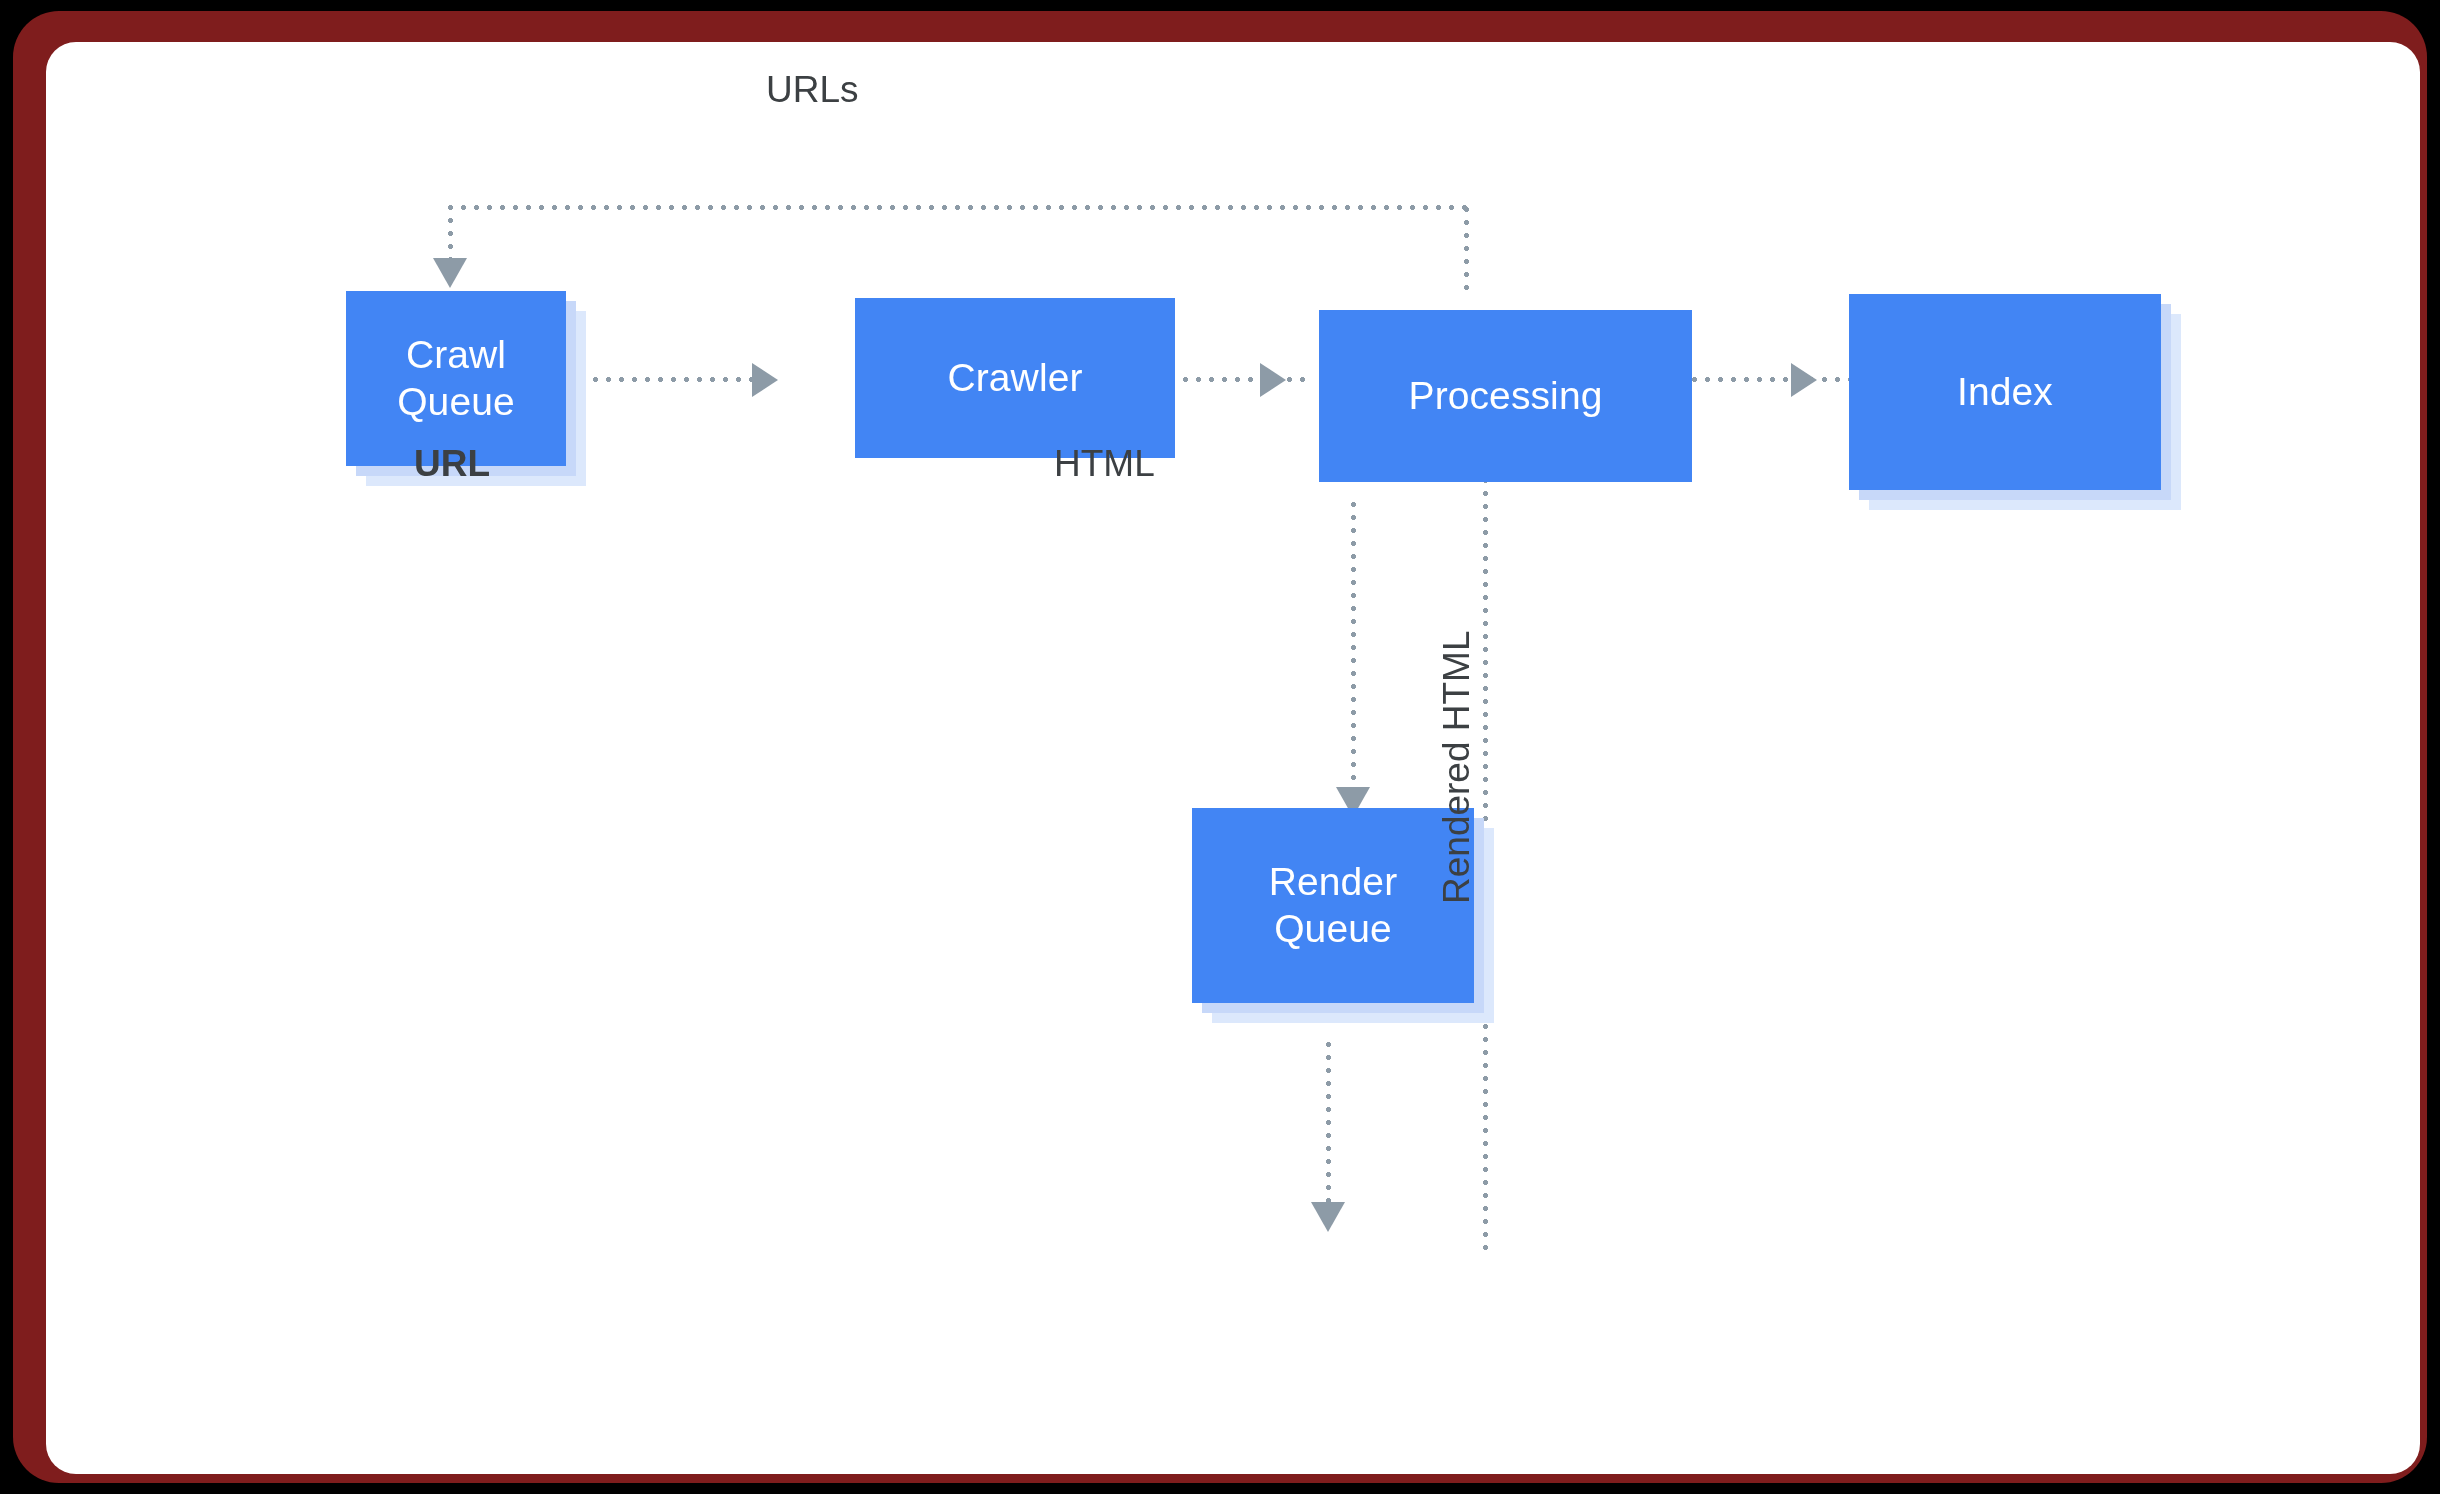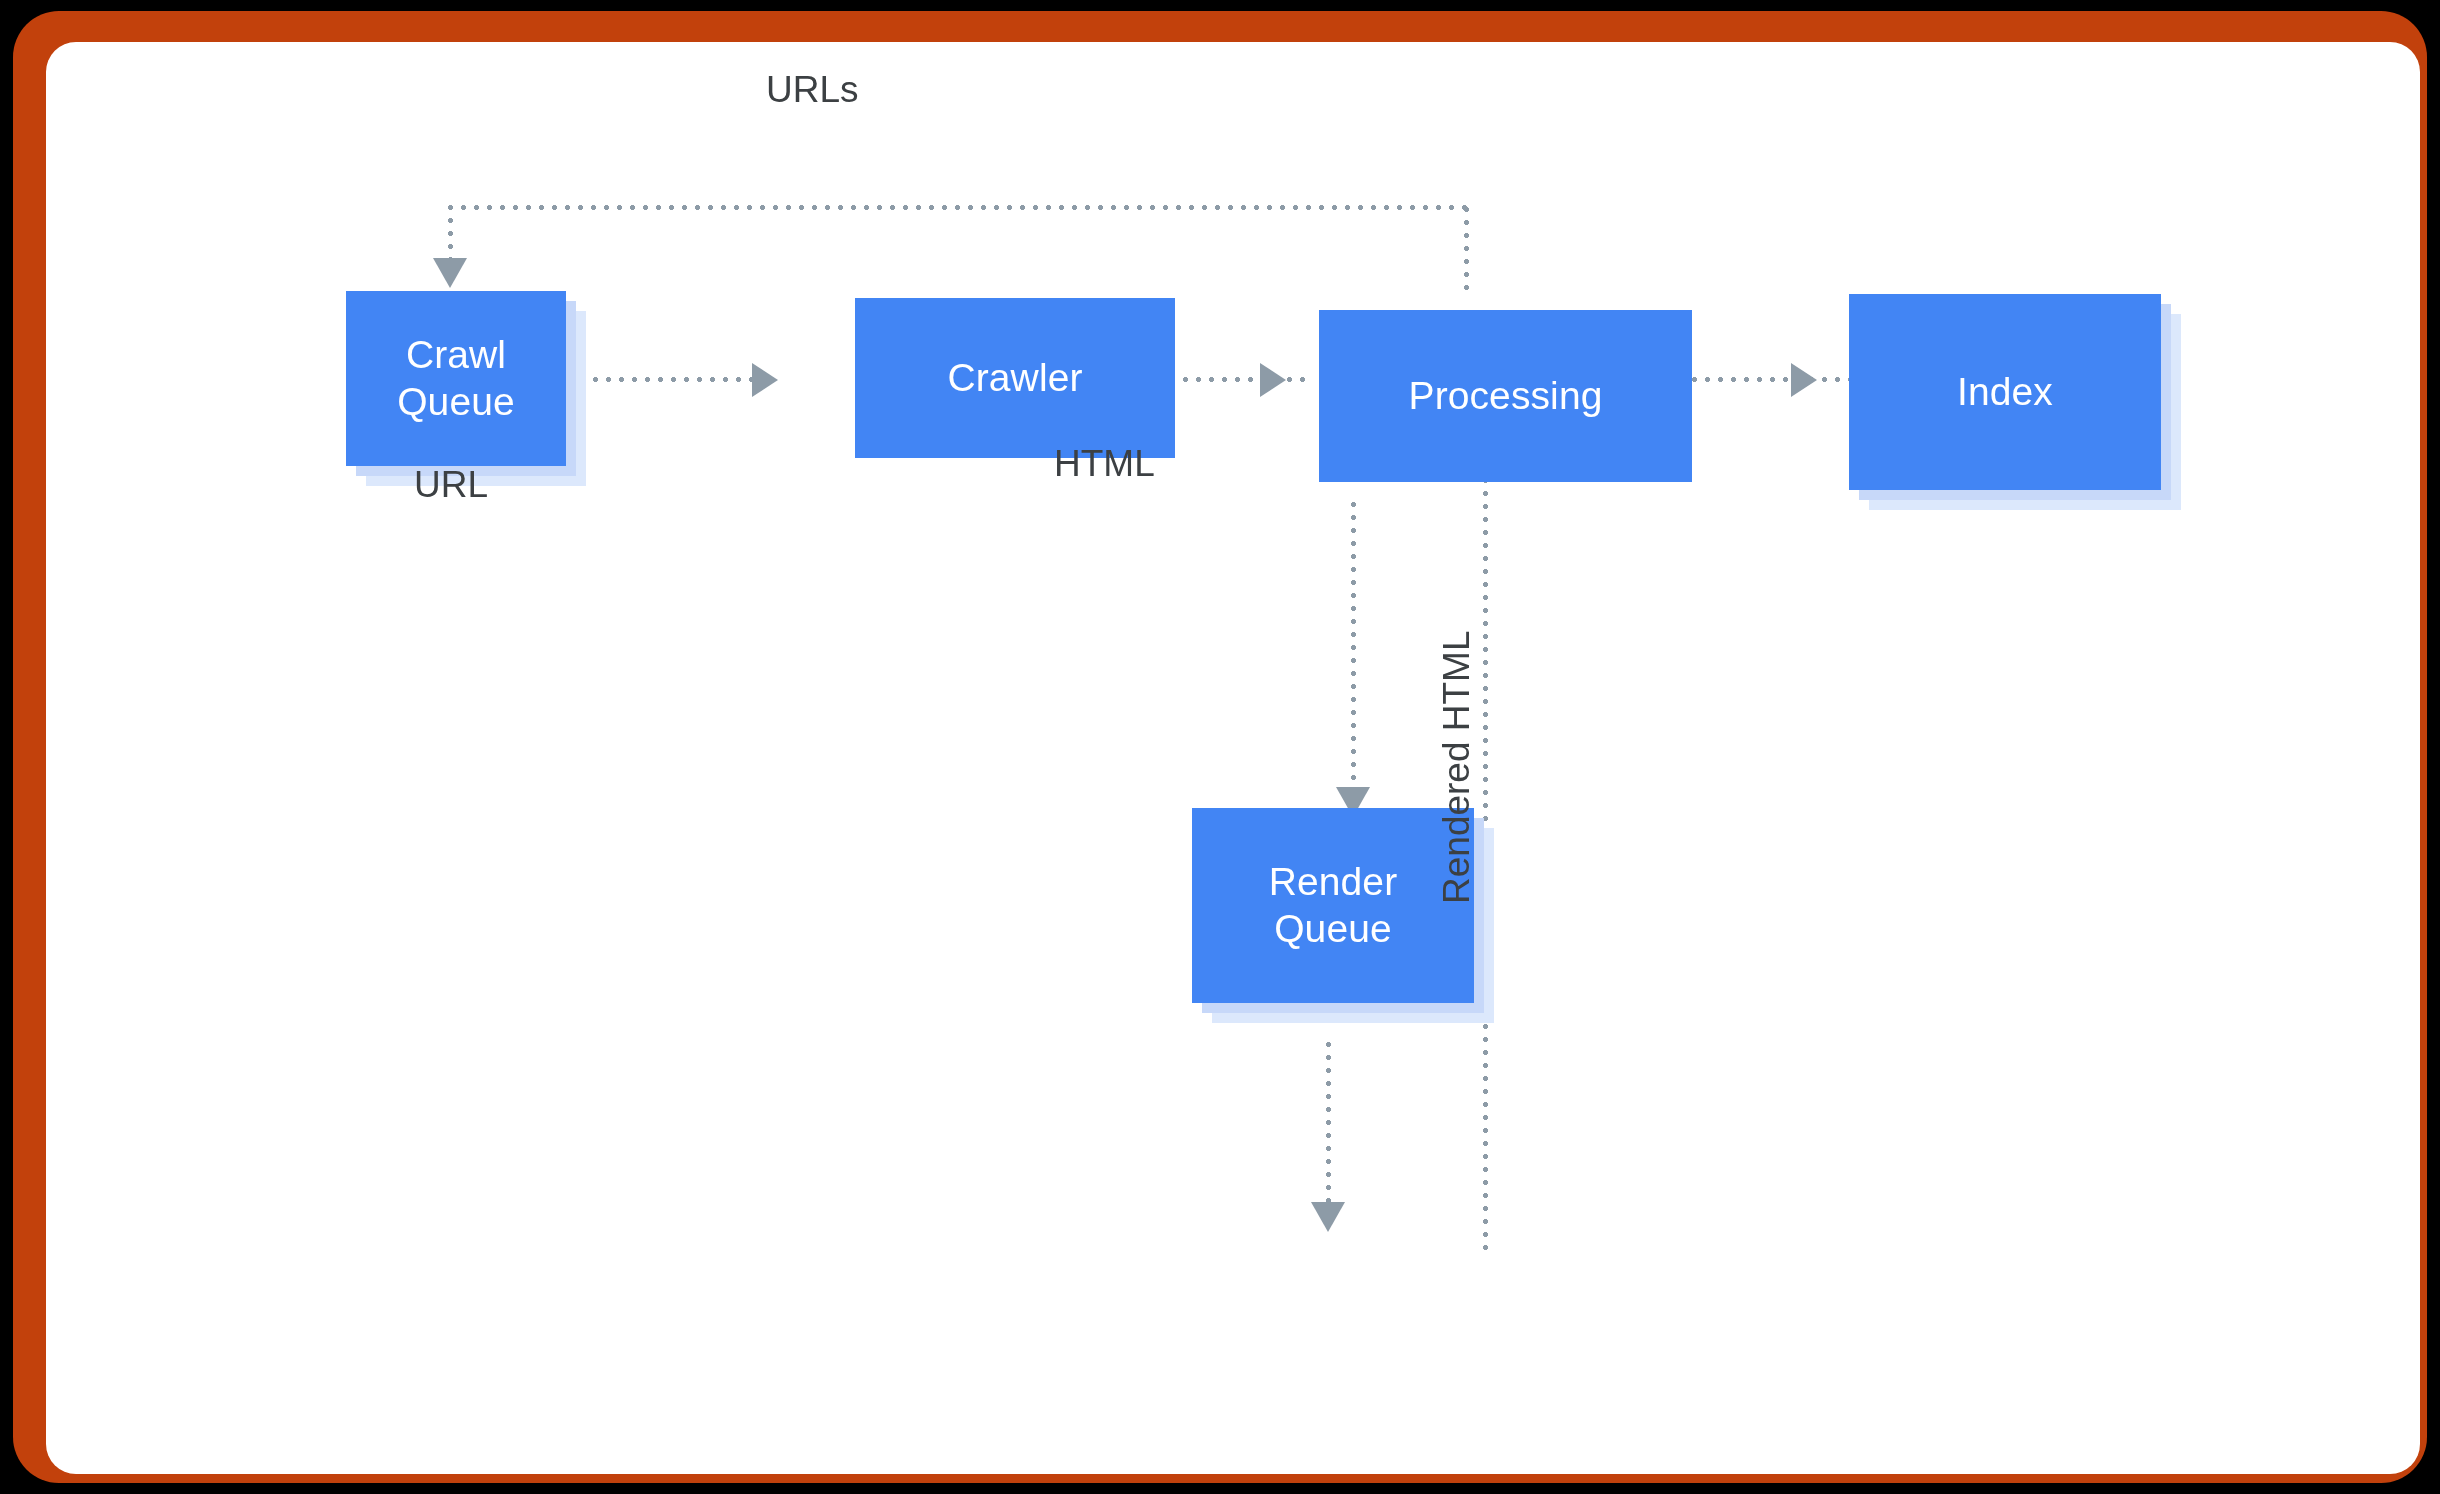--- a/index.html
+++ b/index.html
@@ -7,21 +7,21 @@
   body {
     width:2440px; height:1494px;
     font-family:"Liberation Sans", sans-serif;
     overflow:hidden;
   }
 
   
   #frame {
     position:absolute; left:13px; top:11px;
     width:2414px; height:1472px;
-    background:#c2410c;
+    background:#7f1d1d;
     border-radius:46px;
   }
   #canvas {
     position:absolute; left:33px; top:31px;
     width:2374px; height:1432px;
     background:#ffffff;
     border-radius:30px;
     overflow:hidden;
   }
 
@@ -110,21 +110,21 @@
     <div class="ah down" style="left:1290px; top:745px;"></div>
 
     <div class="dv" style="left:1280px; top:1000px; height:175px;"></div>
     <div class="ah down" style="left:1265px; top:1160px;"></div>
 
     <div class="dv" style="left:1437px; top:306px; height:905px;"></div>
     <div class="ah up" style="left:1422px; top:276px;"></div>
 
     <div class="elabel" style="left:720px; top:27px;">URLs</div>
 
-    <div class="elabel" style="left:368px; top:422px;">URL</div>
+    <div class="elabel" style="left:368px; top:401px;font-weight:bold;">URL</div>
 
     <div class="elabel" style="left:1008px; top:401px;text-align:right;">HTML</div>
 
     <div class="elabel vert" style="left:1390px; top:862px;">Rendered HTML</div>
 
     <div class="node stack" style="left:300px; top:249px; width:220px; height:175px;padding-left:40px;">
       <div class="face">
         <span class="lbl">Crawl
 Queue</span>
       </div>

